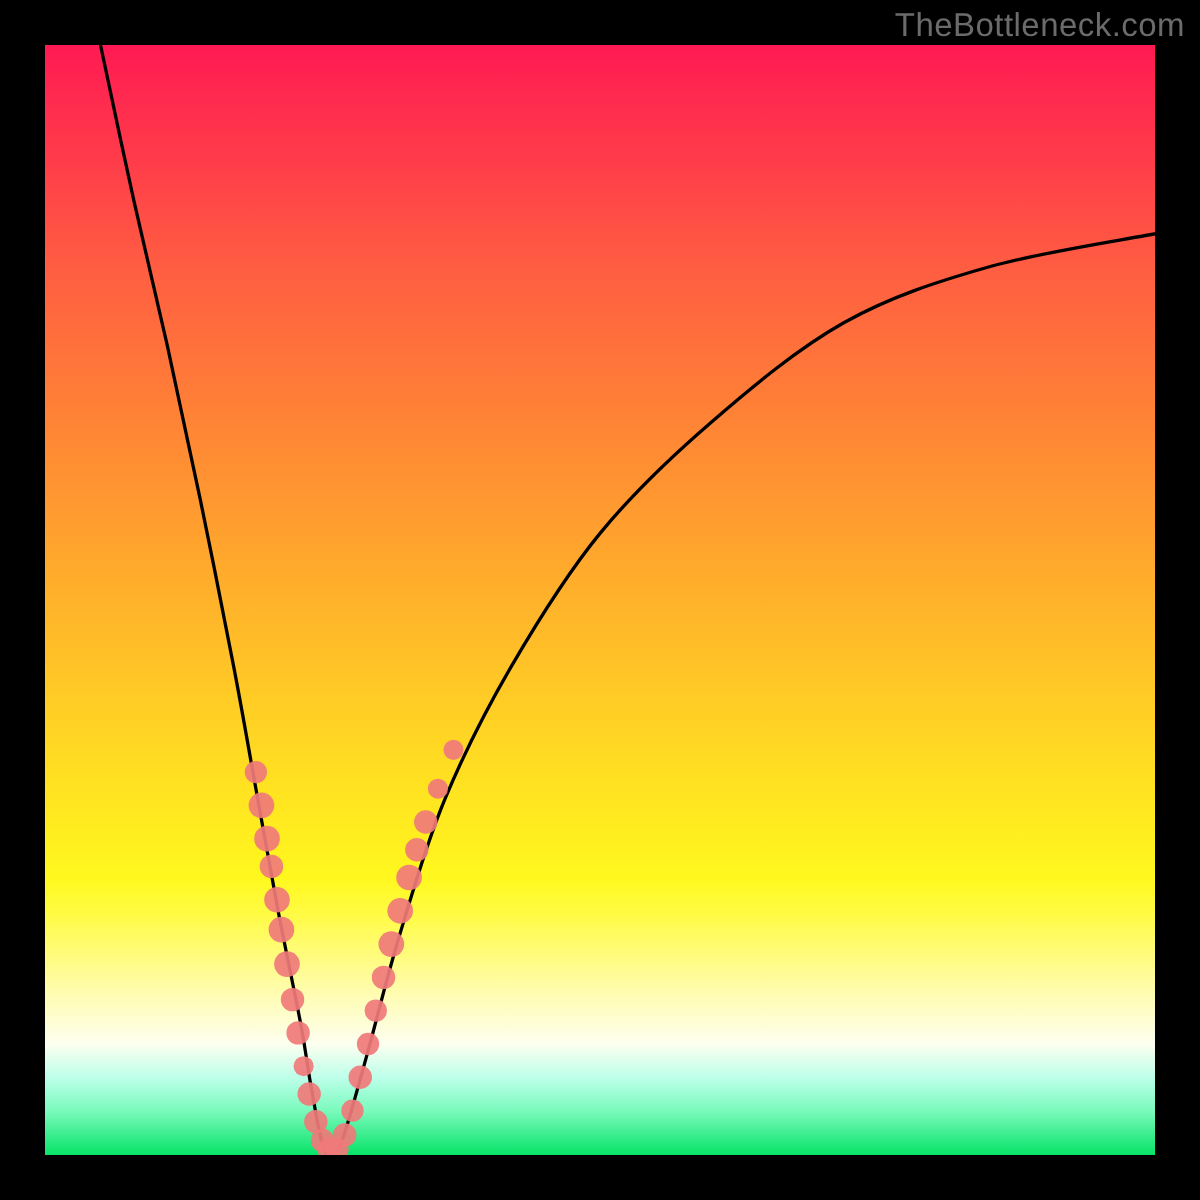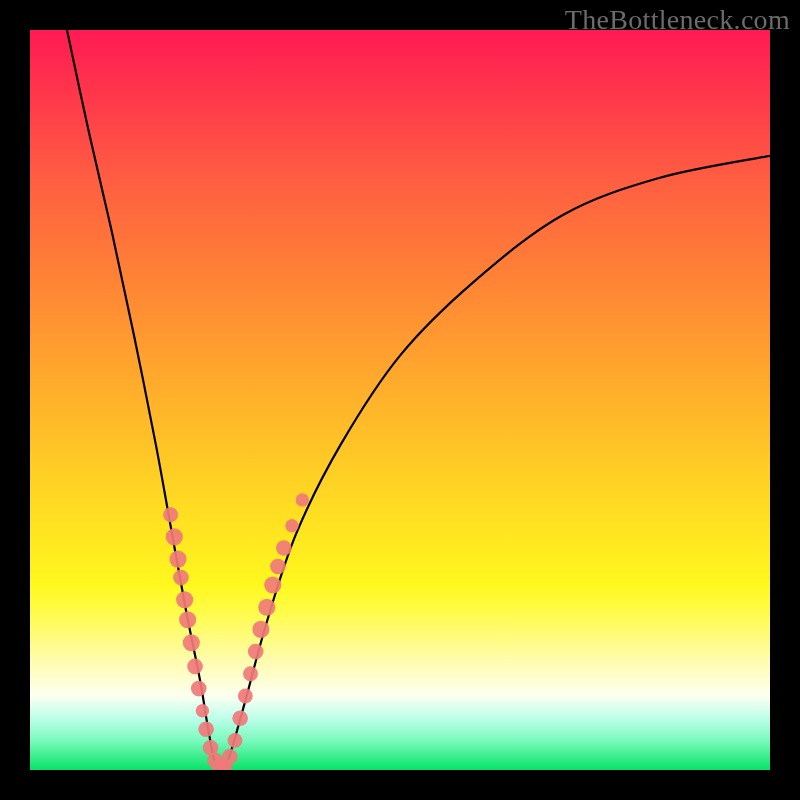--- a/index.html
+++ b/index.html
@@ -38,25 +38,24 @@
       #bdffea 93%,
       #7bfabd 96%,
       #06e367 100%
     );
   }
   .watermark {
     position: absolute;
     top: 4px;
     right: 10px;
     color: #6b6b6b;
-    font-size: 28px;
+    font-size: 22px;
     font-weight: 500;
     letter-spacing: 0.3px;
     user-select: none;
-    font-family: Liberation Serif, serif;
   }
   svg.curve {
     position: absolute;
     left: 0;
     top: 0;
     width: 740px;
     height: 740px;
     pointer-events: none;
   }
 </style>

